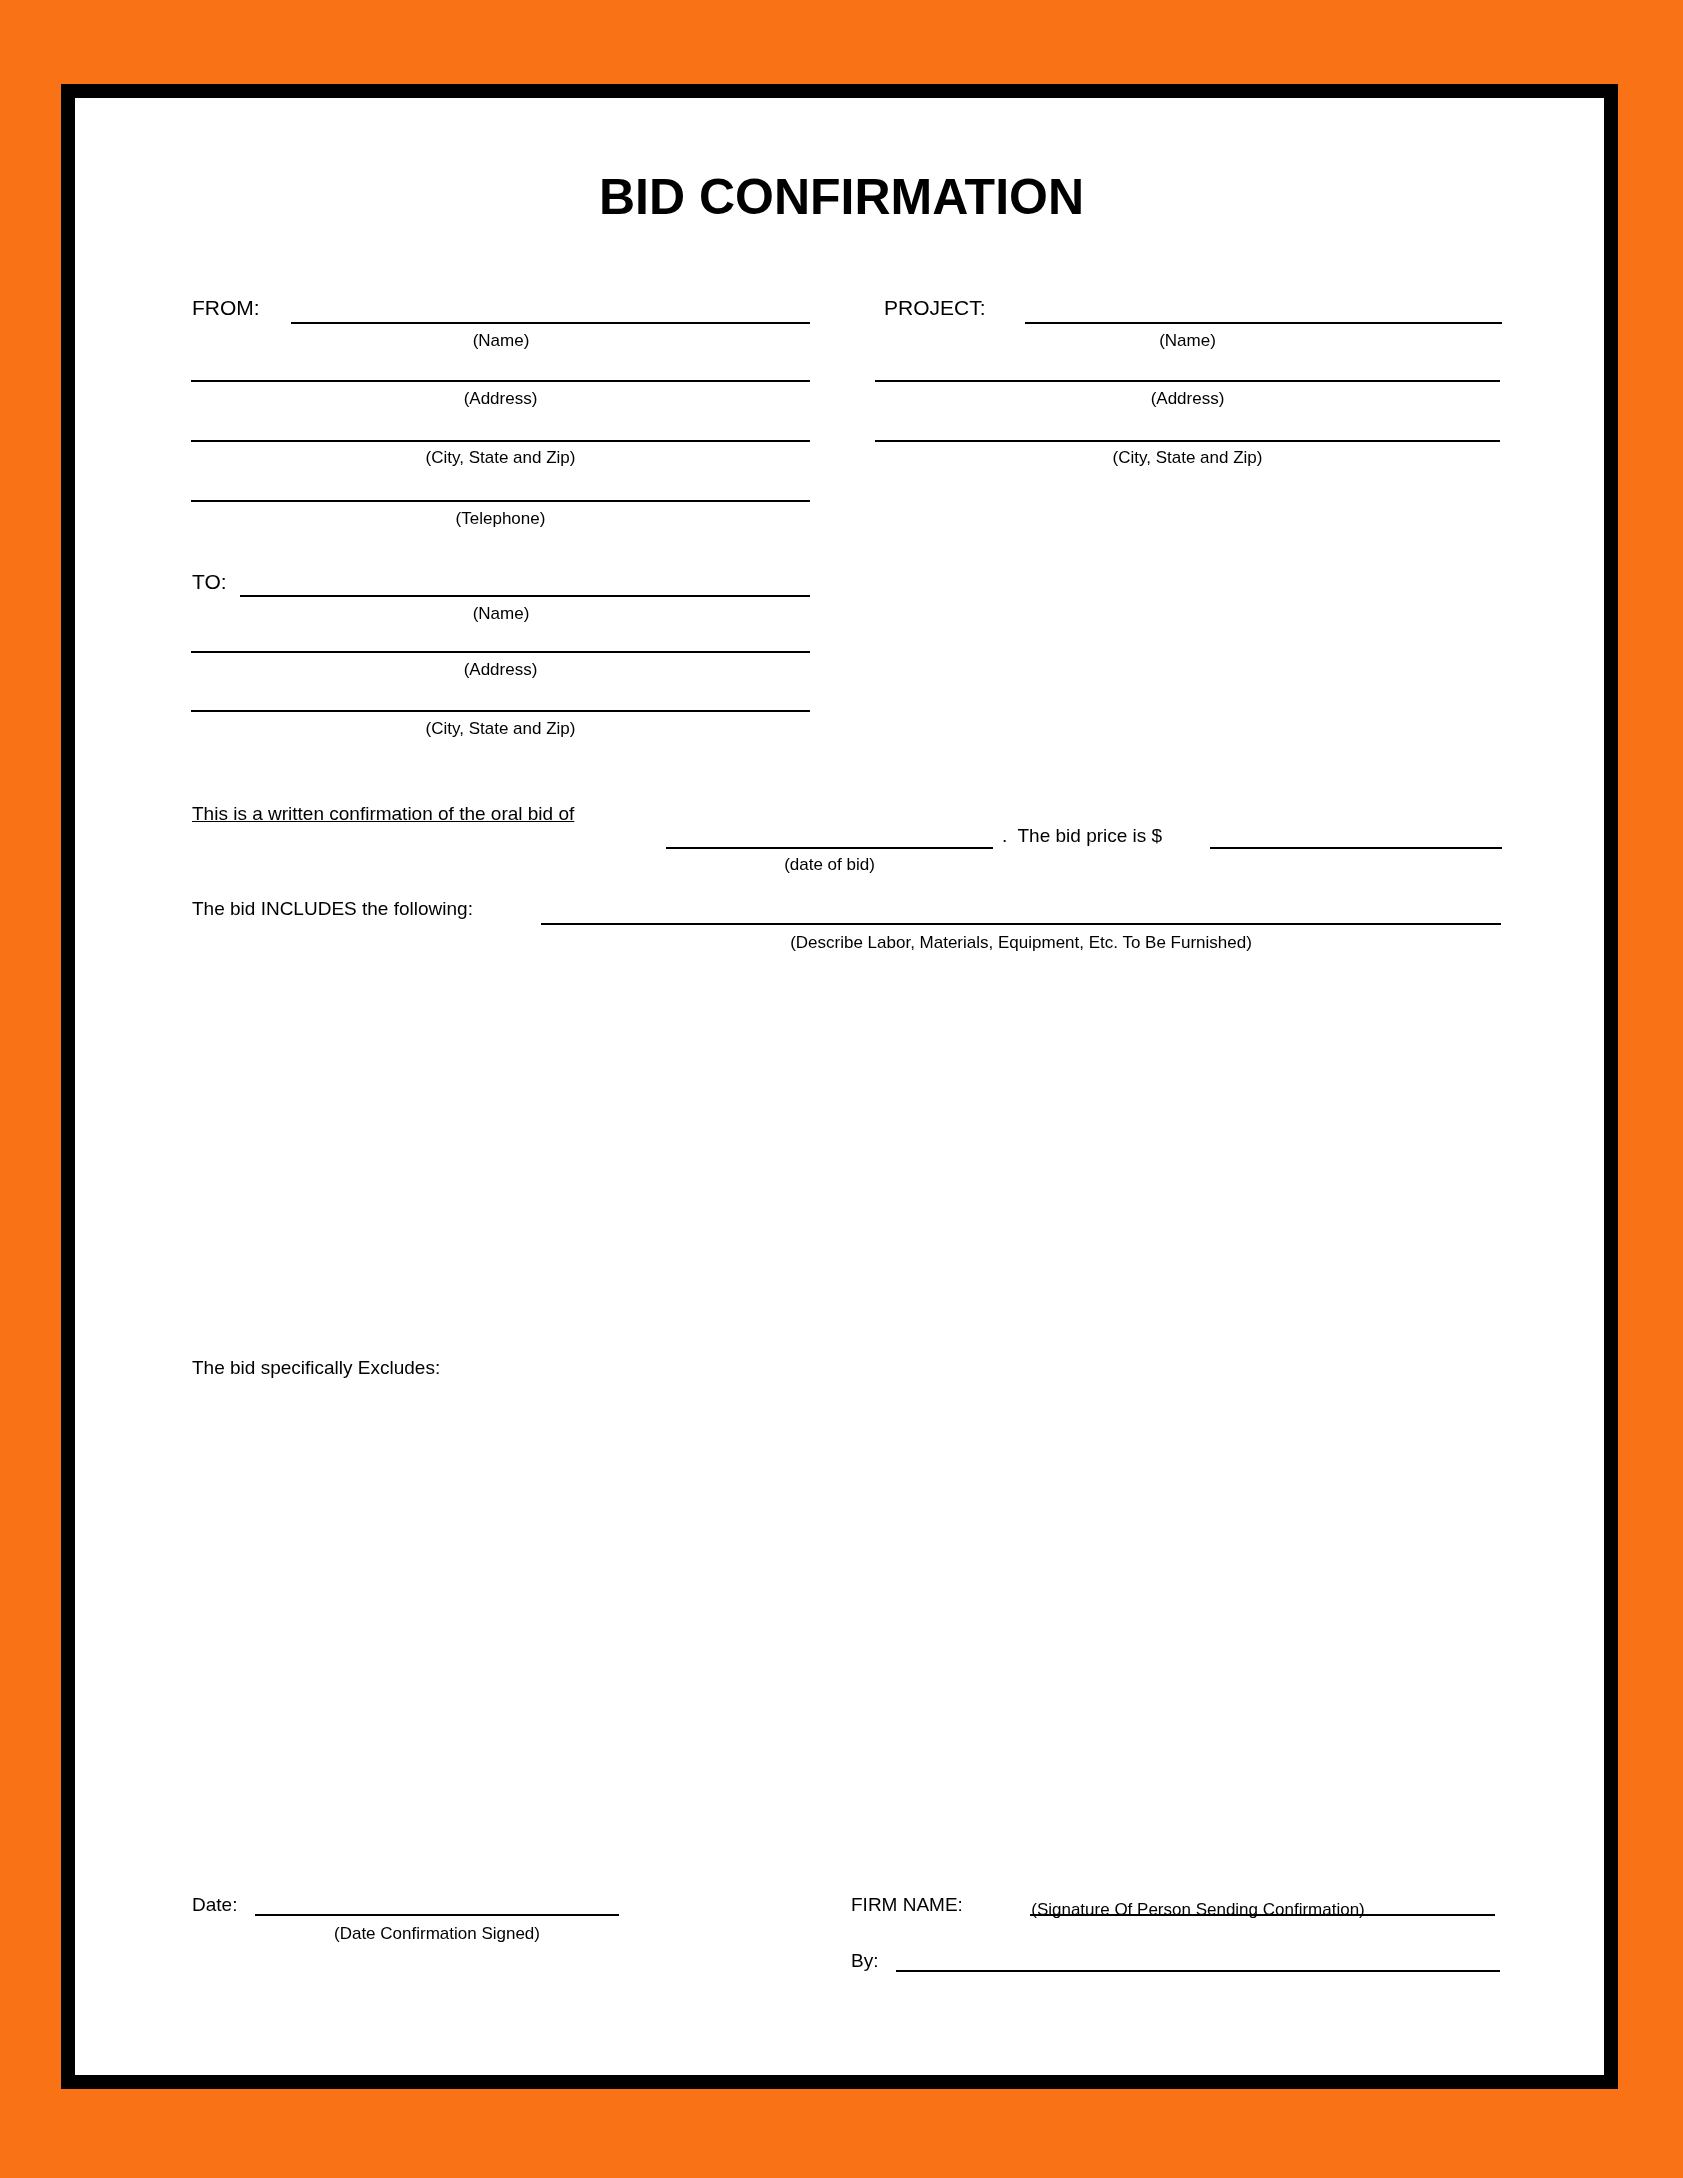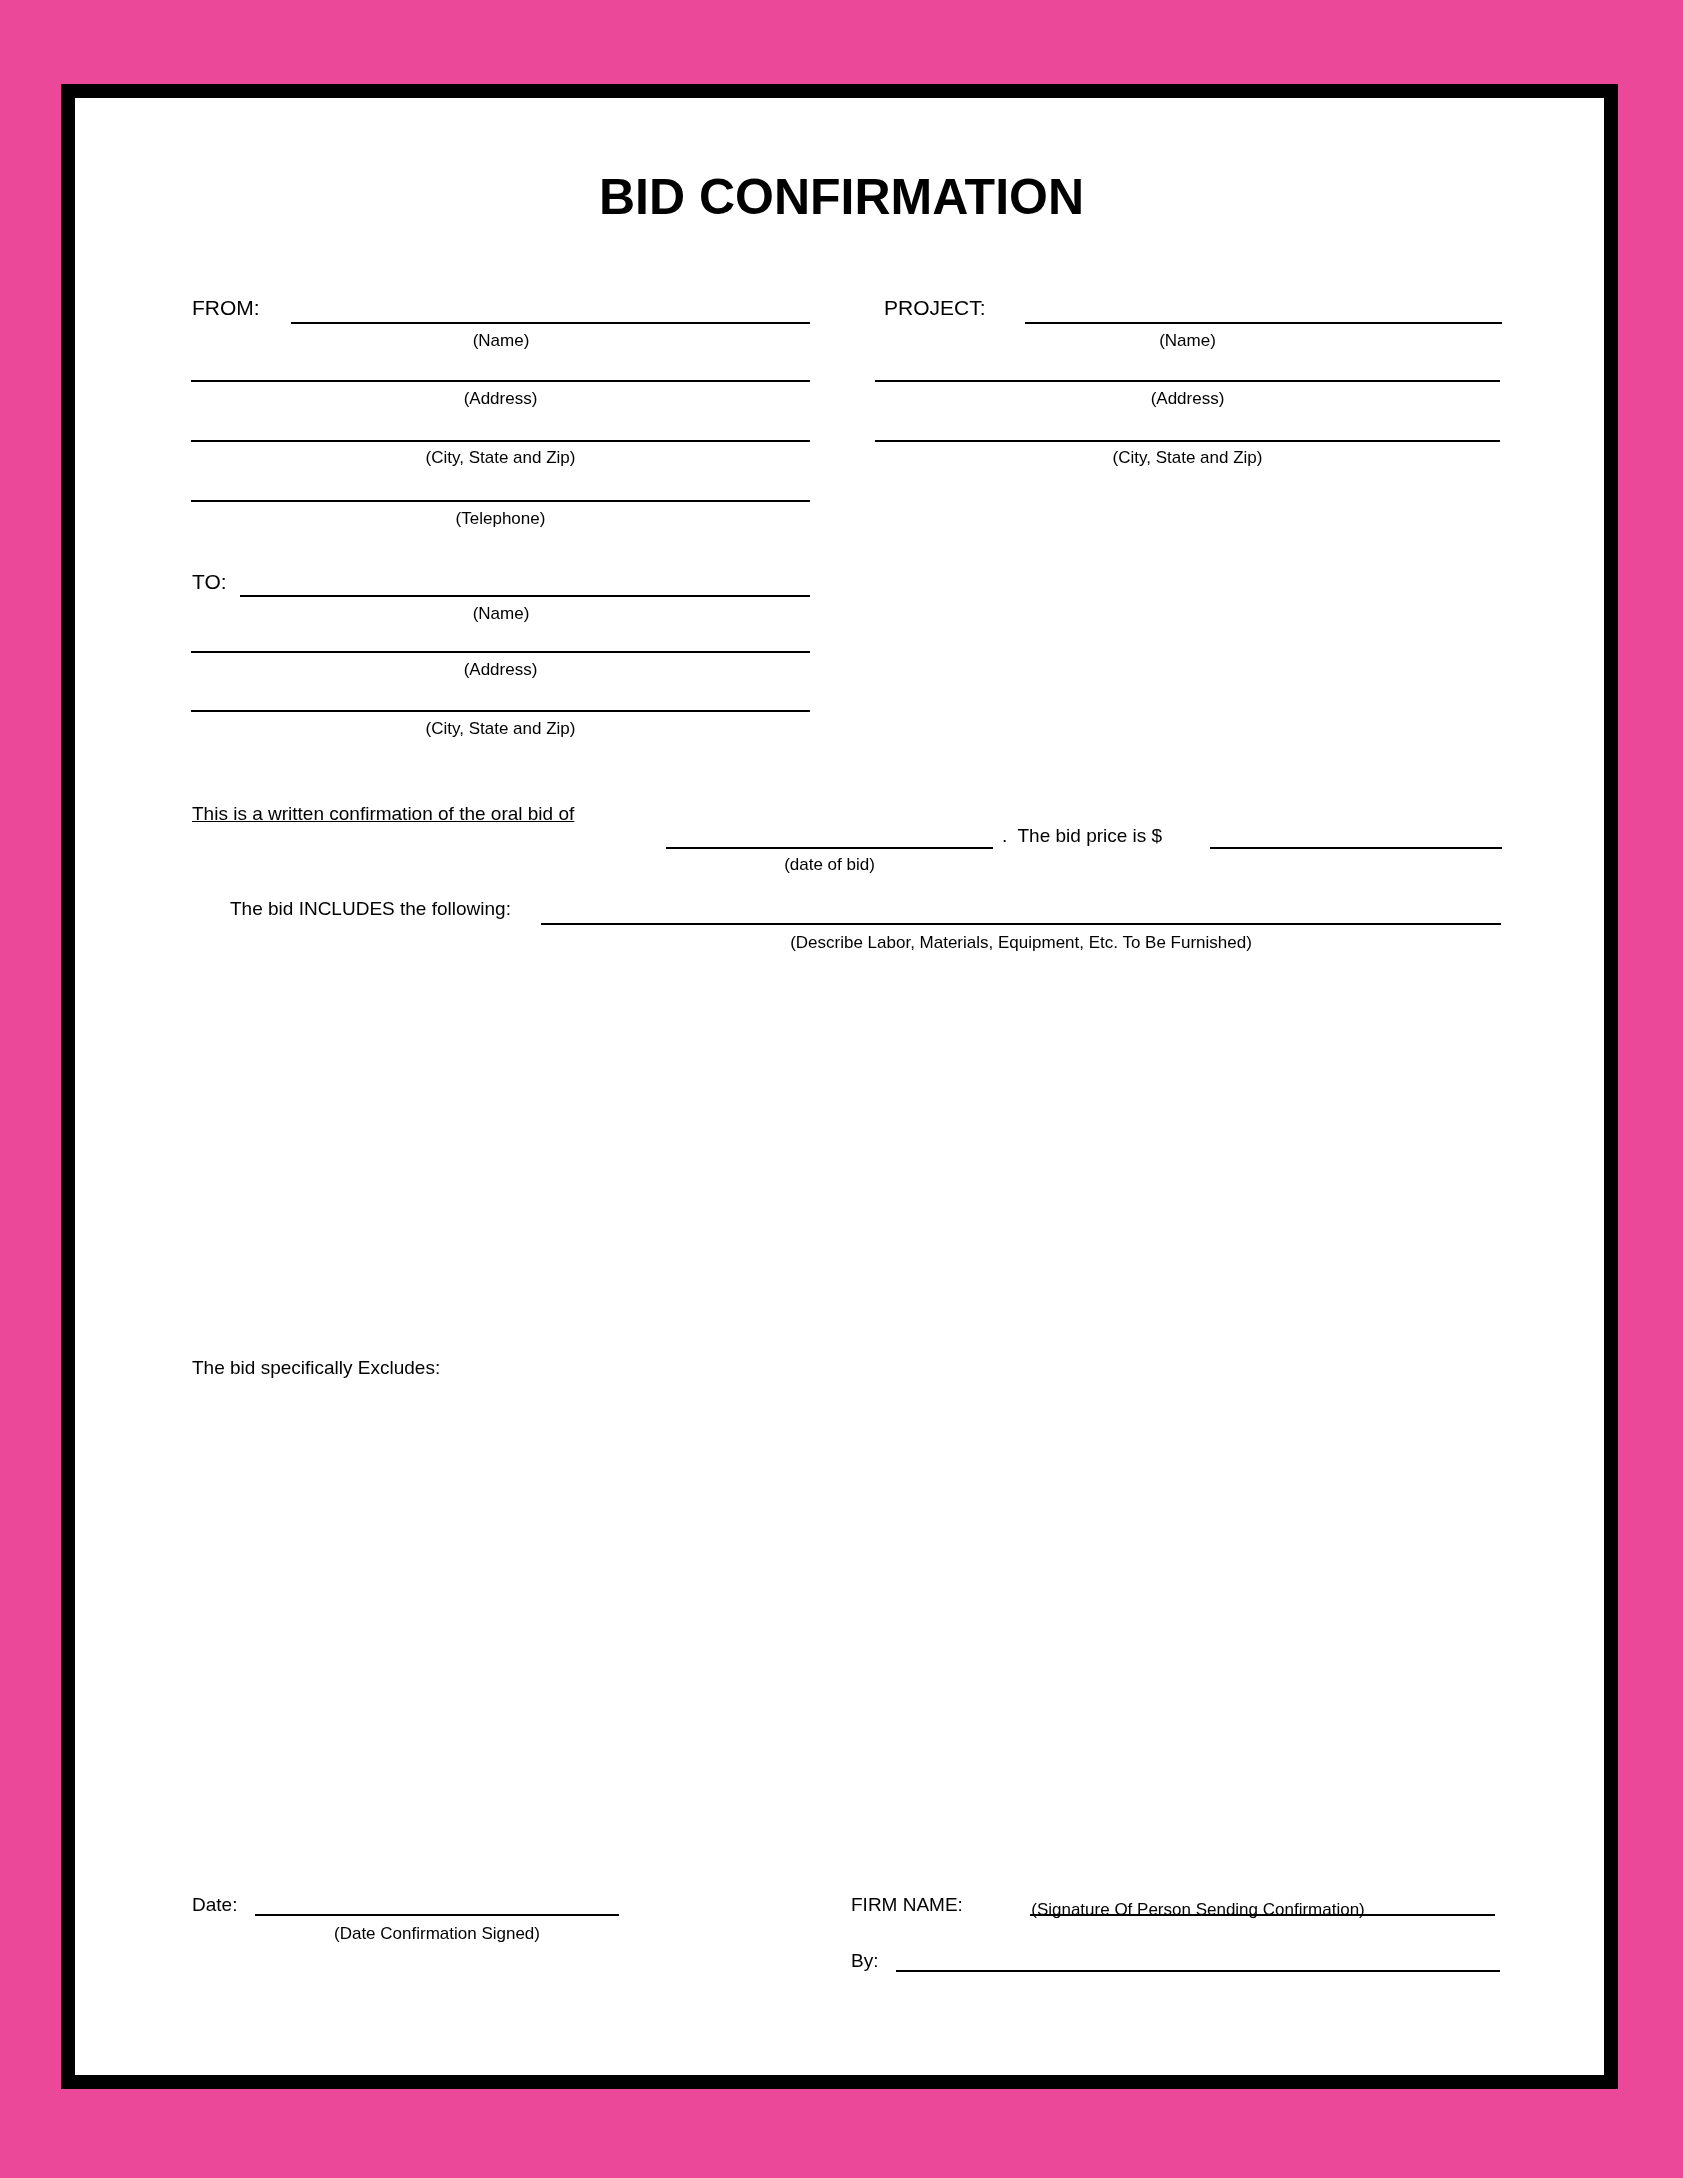--- a/index.html
+++ b/index.html
@@ -1,21 +1,21 @@
 <!DOCTYPE html>
 <html><head>
 <meta charset="utf-8">
 <style>
   * { margin: 0; padding: 0; box-sizing: border-box; }
   html, body { background: #ffffff; }
   .page {
     position: relative;
     width: 1683px;
     height: 2178px;
-    background: #ec4899;
+    background: #f97316;
     font-family: "Liberation Sans", sans-serif;
     color: #000000;
     overflow: hidden;
   }
   .frame {
     position: absolute;
     left: 61px; top: 84px;
     width: 1557px; height: 2005px;
     border: 14px solid #000000;
     background: #ffffff;
@@ -85,21 +85,21 @@
   <div class="cap" style="left:191px; top:660px; width:619px;">(Address)</div>
   <div class="field" style="left:191px; top:710px; width:619px;"></div>
   <div class="cap" style="left:191px; top:719px; width:619px;">(City, State and Zip)</div>
 
   <span class="t" style="left:192px; top:803px;text-decoration:underline;">This is a written confirmation of the oral bid of</span>
   <div class="field" style="left:666px; top:847px; width:327px;"></div>
   <div class="cap" style="left:666px; top:855px; width:327px;">(date of bid)</div>
   <span class="t" style="left:1002px; top:825px;">.  The bid price is $</span>
   <div class="field" style="left:1210px; top:847px; width:292px;"></div>
 
-  <span class="t" style="left:192px; top:898px;margin-left:38px;">The bid INCLUDES the following:</span>
+  <span class="t" style="left:192px; top:898px;">The bid INCLUDES the following:</span>
   <div class="field" style="left:541px; top:923px; width:960px;"></div>
   <div class="cap" style="left:541px; top:933px; width:960px;">(Describe Labor, Materials, Equipment, Etc. To Be Furnished)</div>
 
   <span class="t" style="left:192px; top:1357px;">The bid specifically Excludes:</span>
 
 
   <span class="t" style="left:192px; top:1894px;">Date:</span>
   <div class="field" style="left:255px; top:1914px; width:364px;"></div>
   <div class="cap" style="left:255px; top:1924px; width:364px;">(Date Confirmation Signed)</div>
 

